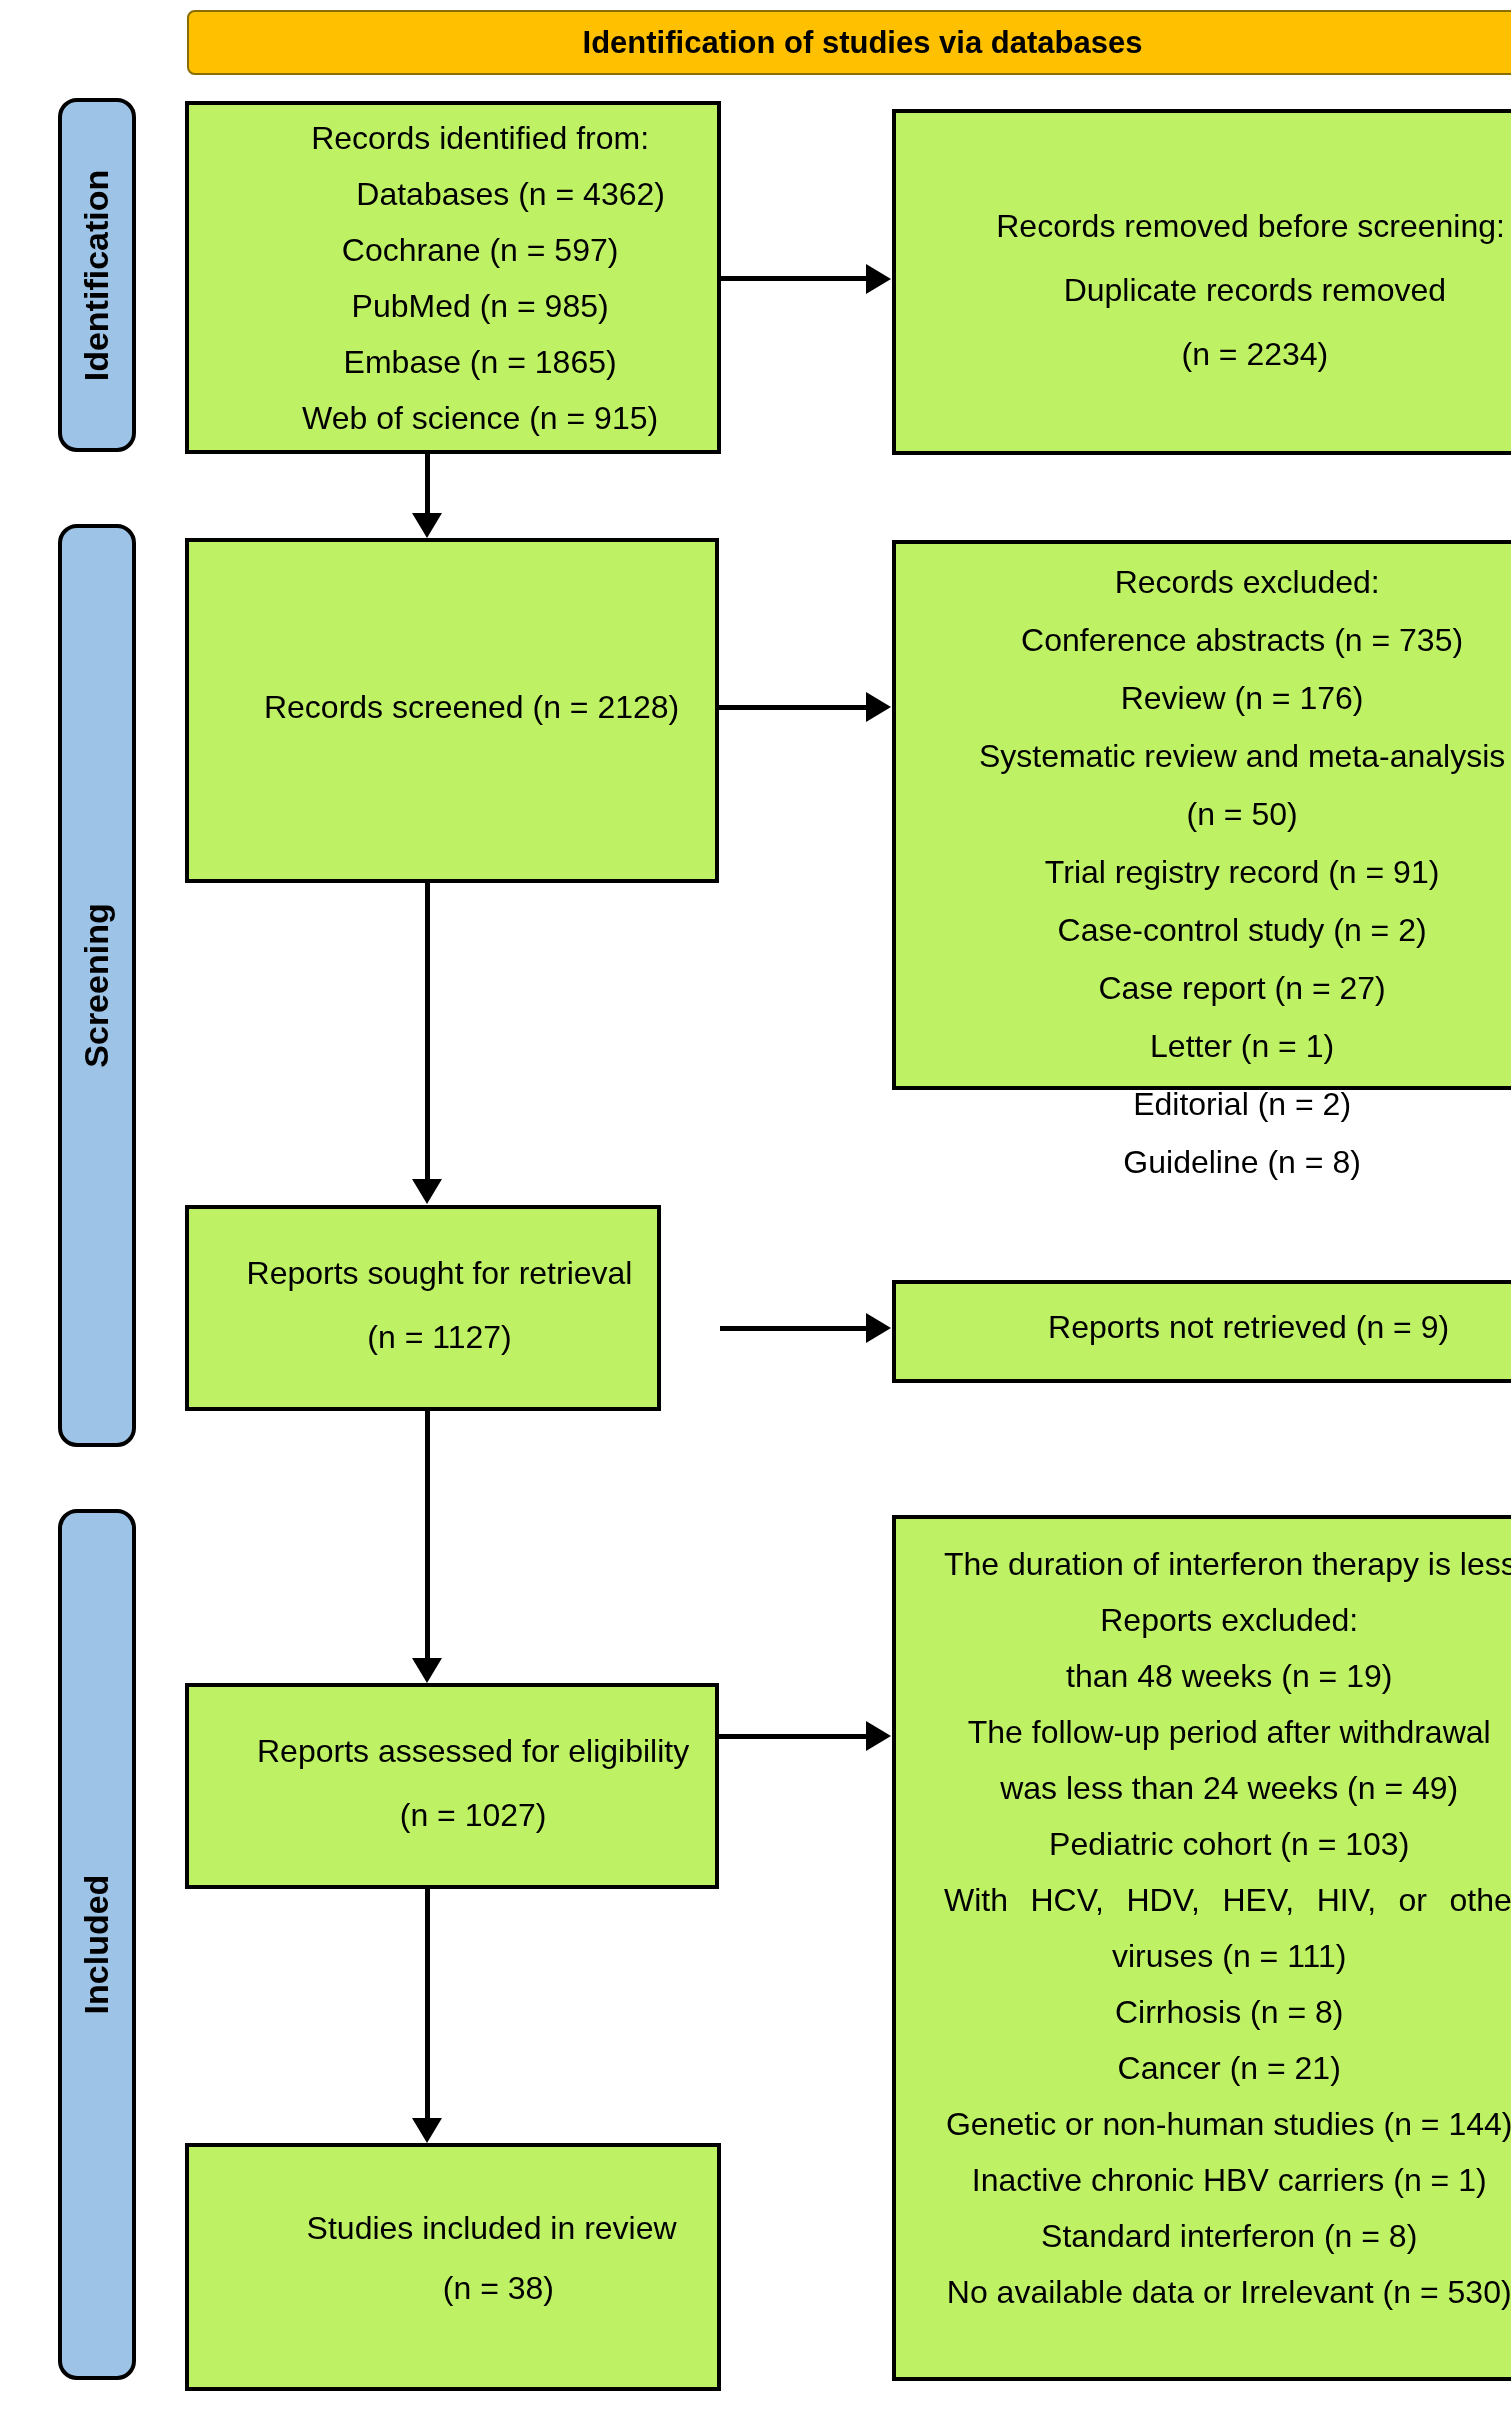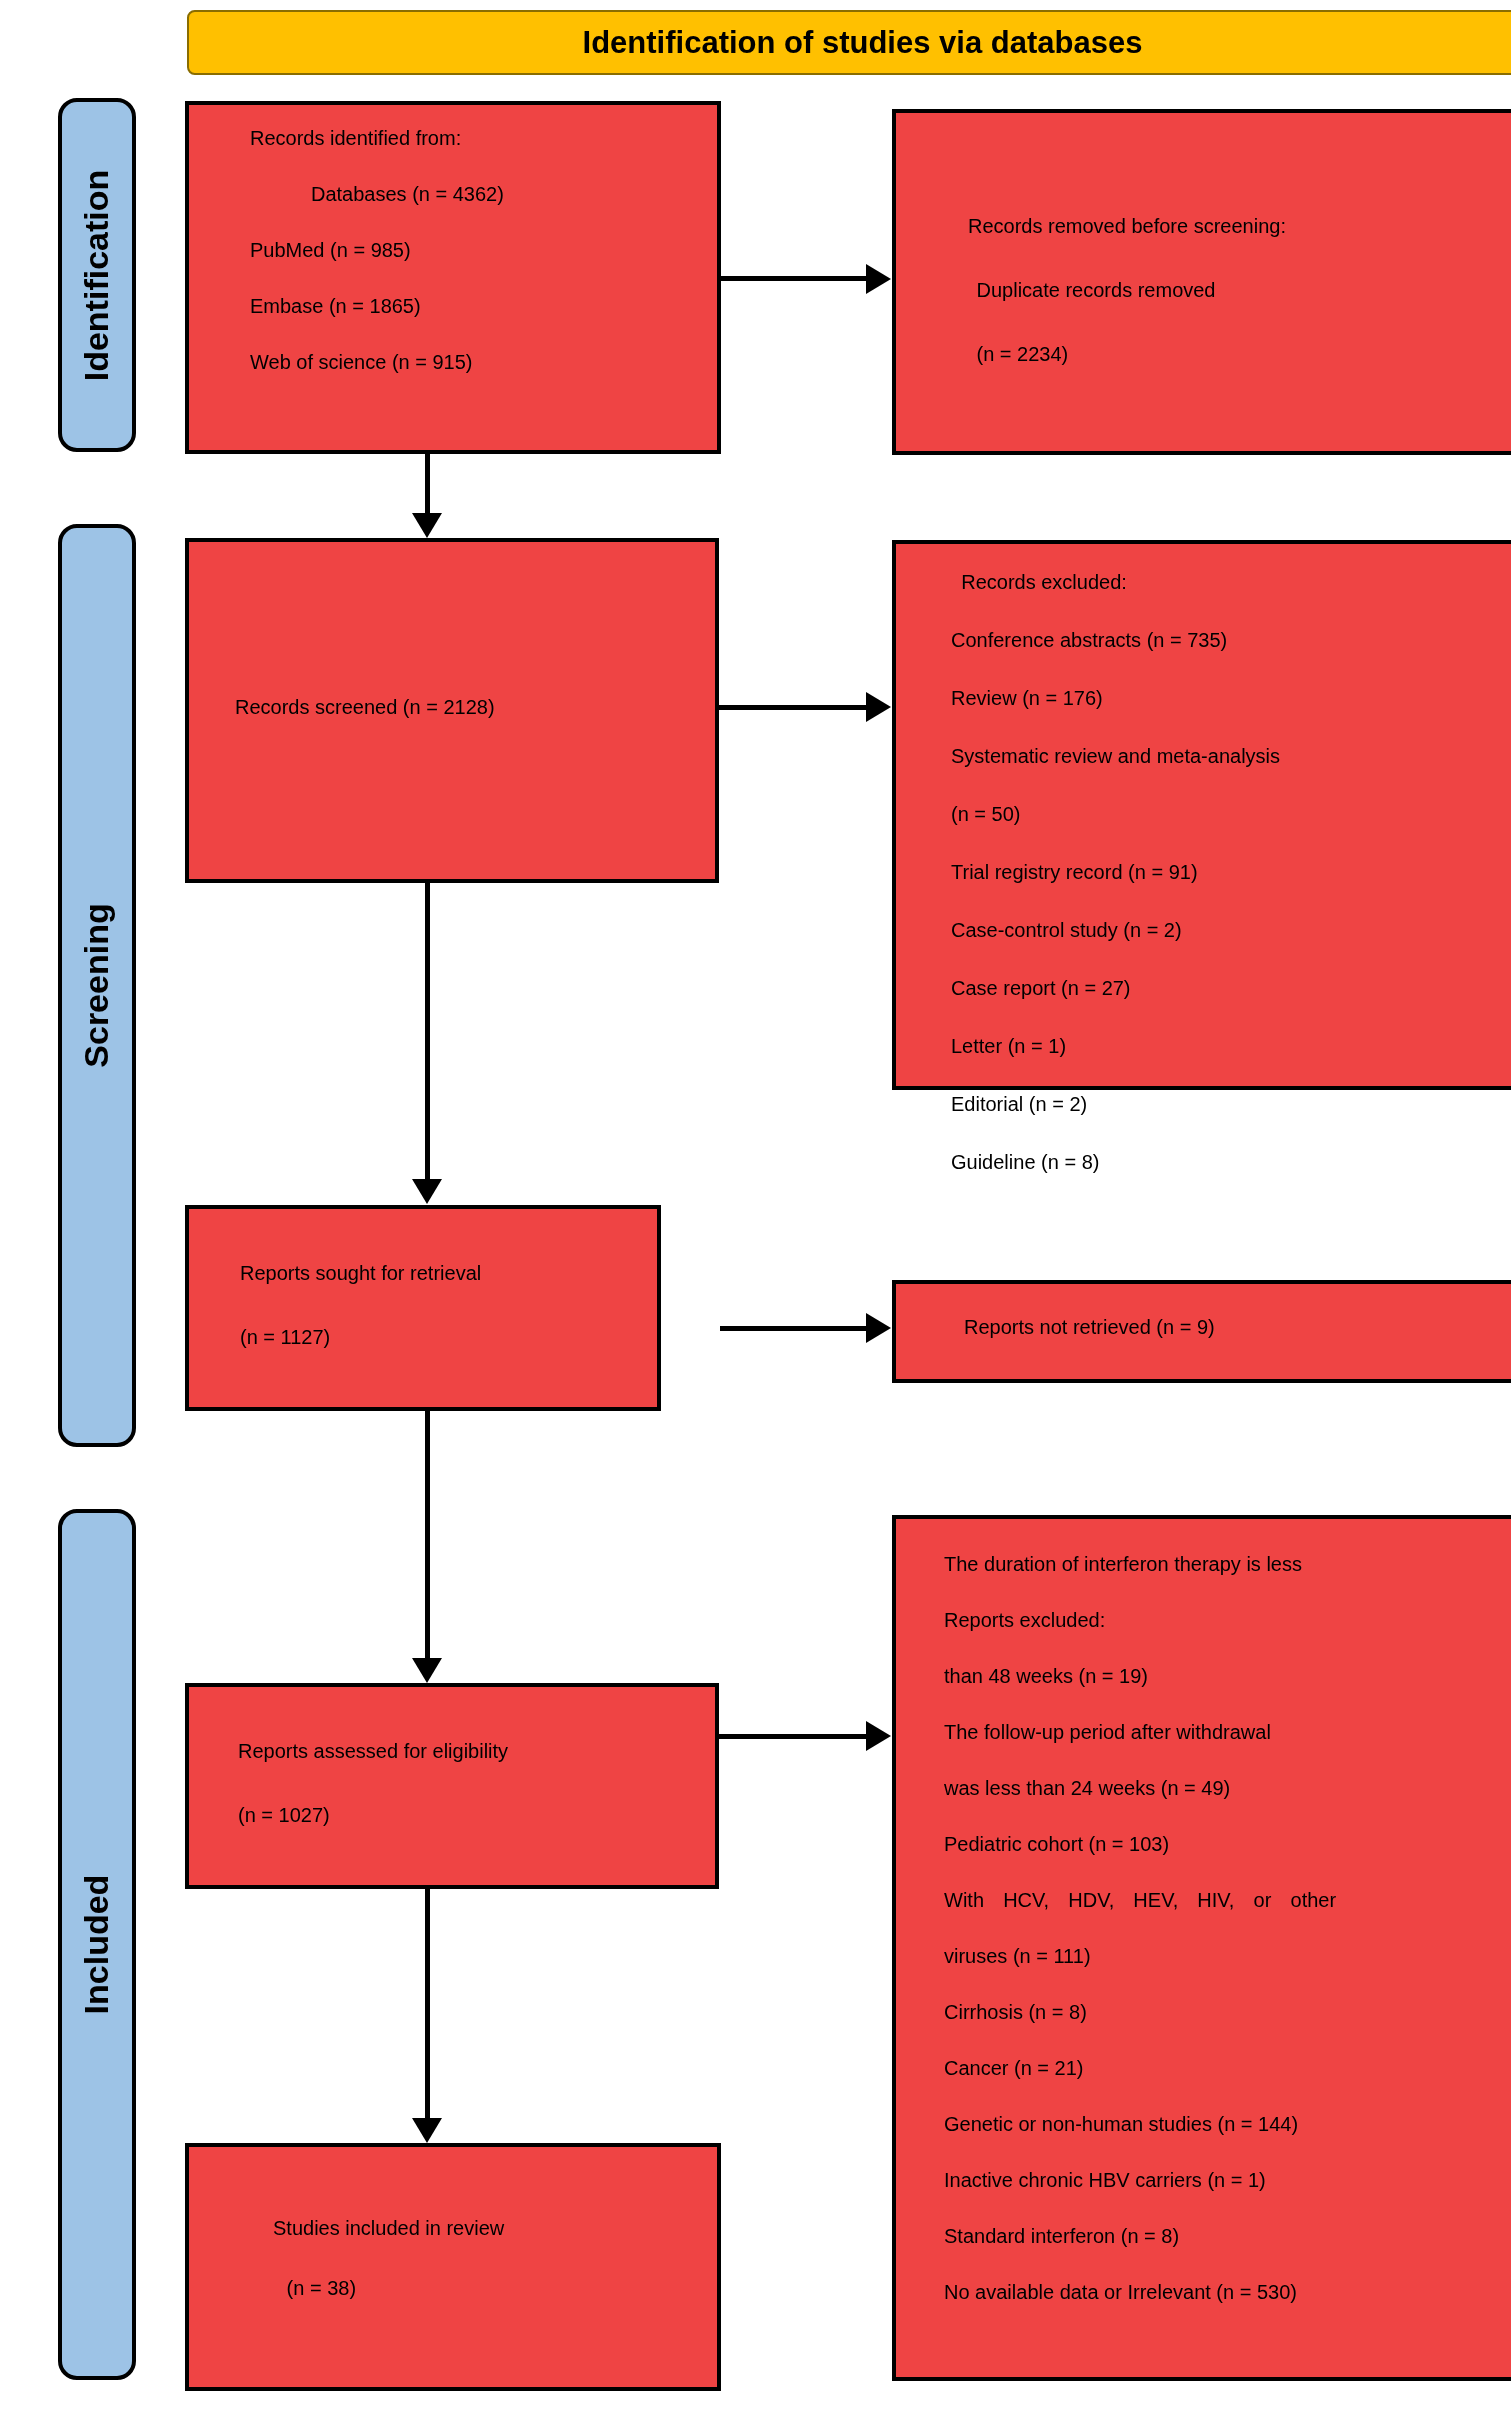--- a/index.html
+++ b/index.html
@@ -40,24 +40,25 @@
     white-space: nowrap;
     font-weight: bold;
     font-size: 34px;
   }
   #stage-identification { top: 98px; height: 354px; }
   #stage-screening      { top: 524px; height: 923px; }
   #stage-included       { top: 1509px; height: 871px; }
   
   .box {
     position: absolute;
-    background: #ef4444;
+    background: #bef264;
     border: 4.3px solid #000000;
     box-sizing: border-box;
-    font-size: 20px;
+    font-size: 32px;
+    text-align: center;
   }
   .line { white-space: nowrap; }
   #box-records-identified { left: 141px; top: 101px; width: 536px; height: 353px; padding: 5.1px 6.8px 0 61px; }
   #box-records-identified .line { line-height: 56px; }
   #box-records-identified .indent { padding-left: 61px; }
   #box-records-removed { left: 848px; top: 109px; width: 652px; height: 346px; padding: 81px 6.8px 0 72px; }
   #box-records-removed .line { line-height: 64px; }
   #box-records-removed .indent { padding-left: 8.5px; }
   #box-records-screened { left: 141px; top: 538px; width: 534px; height: 345px; padding: 136px 6.8px 0 46px; }
   #box-records-screened .line { line-height: 58px; }
@@ -107,20 +108,21 @@
   <div class="stage" id="stage-screening">
     <span>Screening</span>
   </div>
   <div class="stage" id="stage-included">
     <span>Included</span>
   </div>
 
   <div class="box" id="box-records-identified">
     <div class="line">Records identified from:</div>
     <div class="line indent">Databases (n = 4362)</div>
+    <div class="line">Cochrane (n = 597)</div>
     <div class="line">PubMed (n = 985)</div>
     <div class="line">Embase (n = 1865)</div>
     <div class="line">Web of science (n = 915)</div>
   </div>
 
   <div class="box" id="box-records-removed">
     <div class="line">Records removed before screening:</div>
     <div class="line indent">Duplicate records removed</div>
     <div class="line indent">(n = 2234)</div>
   </div>

